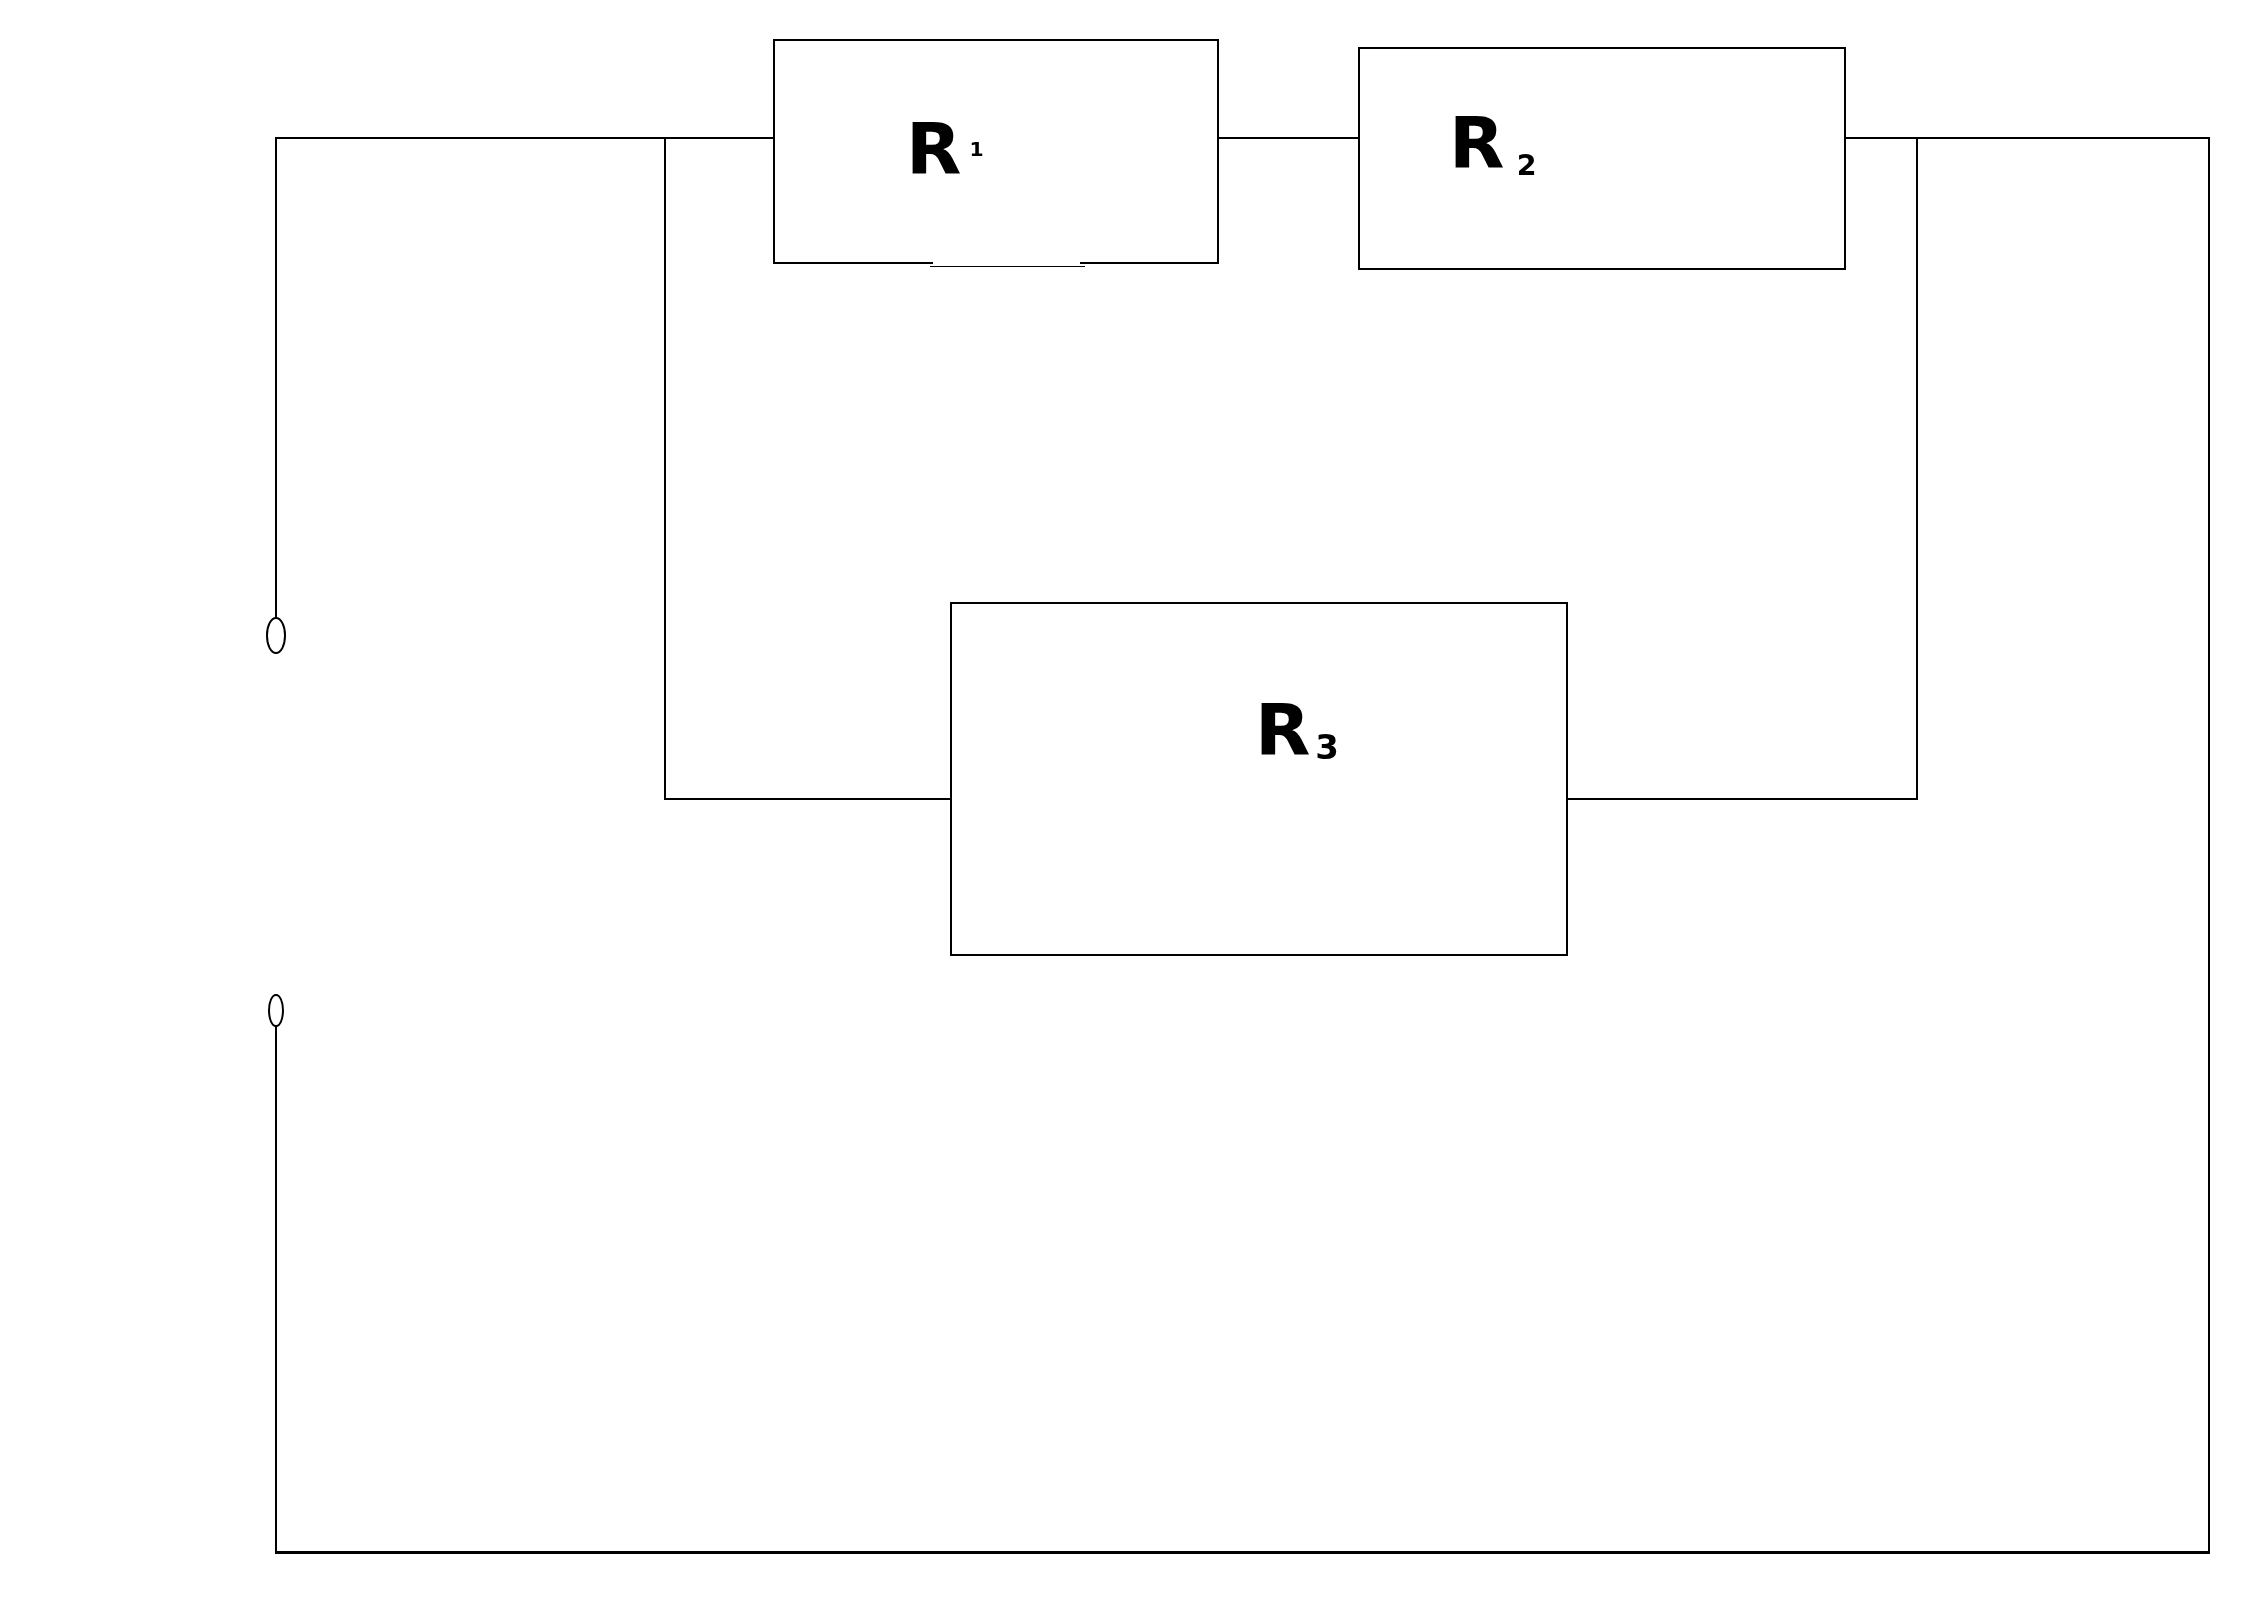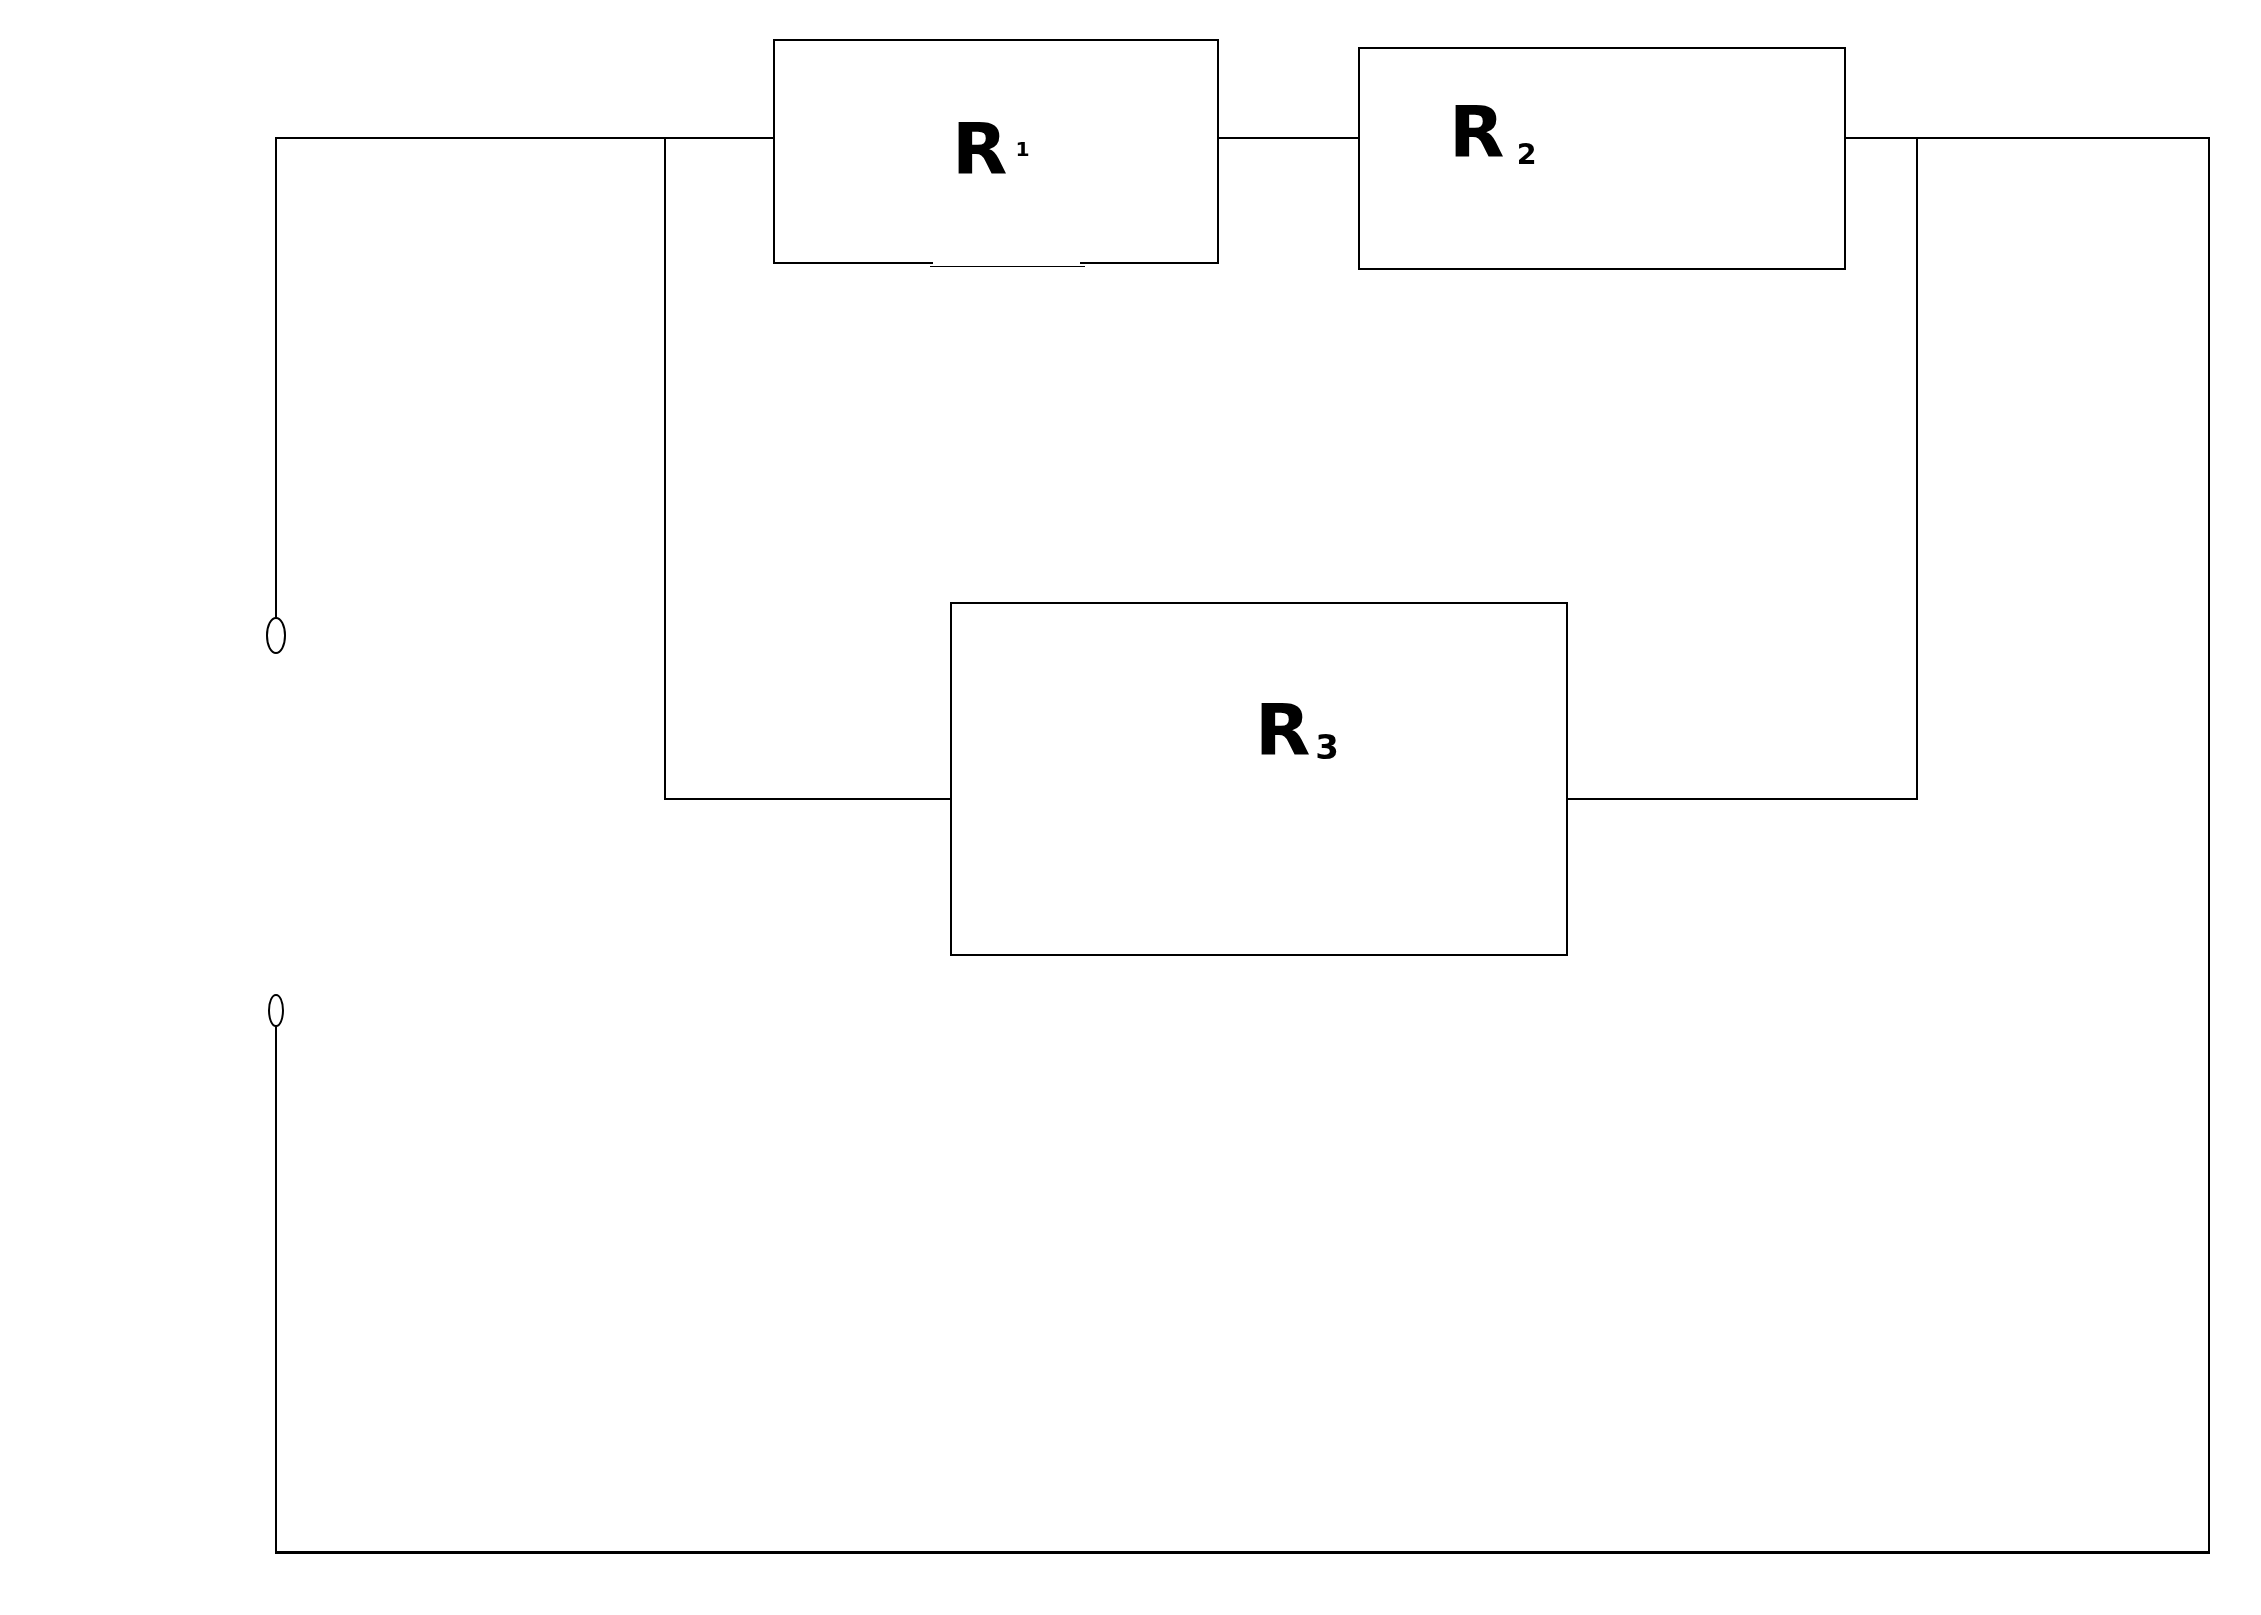--- a/index.html
+++ b/index.html
@@ -82,24 +82,24 @@
   <div class="terminal" style="left:266px; top:617px; width:20.3px; height:37px;"></div>
   <div class="terminal" style="left:268px; top:994px; width:15.6px; height:33px;"></div>
 
   <div class="resbox" style="left:773px; top:39px; width:446px; height:225px;"></div>
   <div class="resbox" style="left:1358px; top:47px; width:488px; height:223px;"></div>
   <div class="resbox" style="left:950px; top:602px; width:618px; height:354px;"></div>
 
   <div class="artifact-white" style="left:933px; top:260px; width:147px; height:6.1px;"></div>
   <div class="artifact-line" style="left:930px; top:266px; width:155px; height:1.4px;"></div>
 
-  <div class="reslabel" id="label-r1" style="left:952px; top:113px;">
+  <div class="reslabel" id="label-r1" style="left:906px; top:113px;">
     <span class="base">R</span><span class="num">1</span>
   </div>
-  <div class="reslabel" id="label-r2" style="left:1449px; top:96px;">
+  <div class="reslabel" id="label-r2" style="left:1449px; top:107px;">
     <span class="base">R</span><span class="num">2</span>
   </div>
   <div class="reslabel" id="label-r3" style="left:1255px; top:694px;">
     <span class="base">R</span><span class="num">3</span>
   </div>
 
 </div>
 
 
 </body></html>

